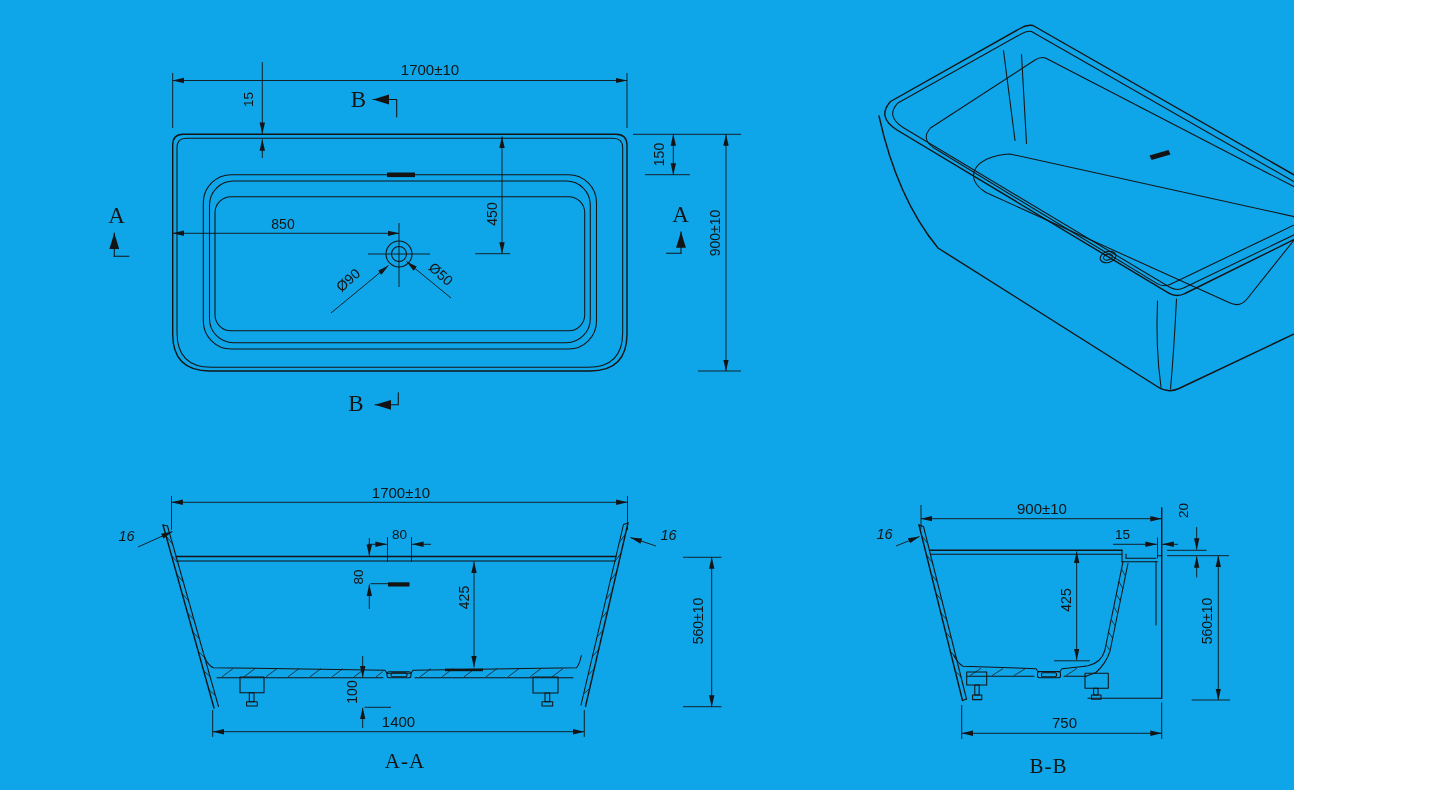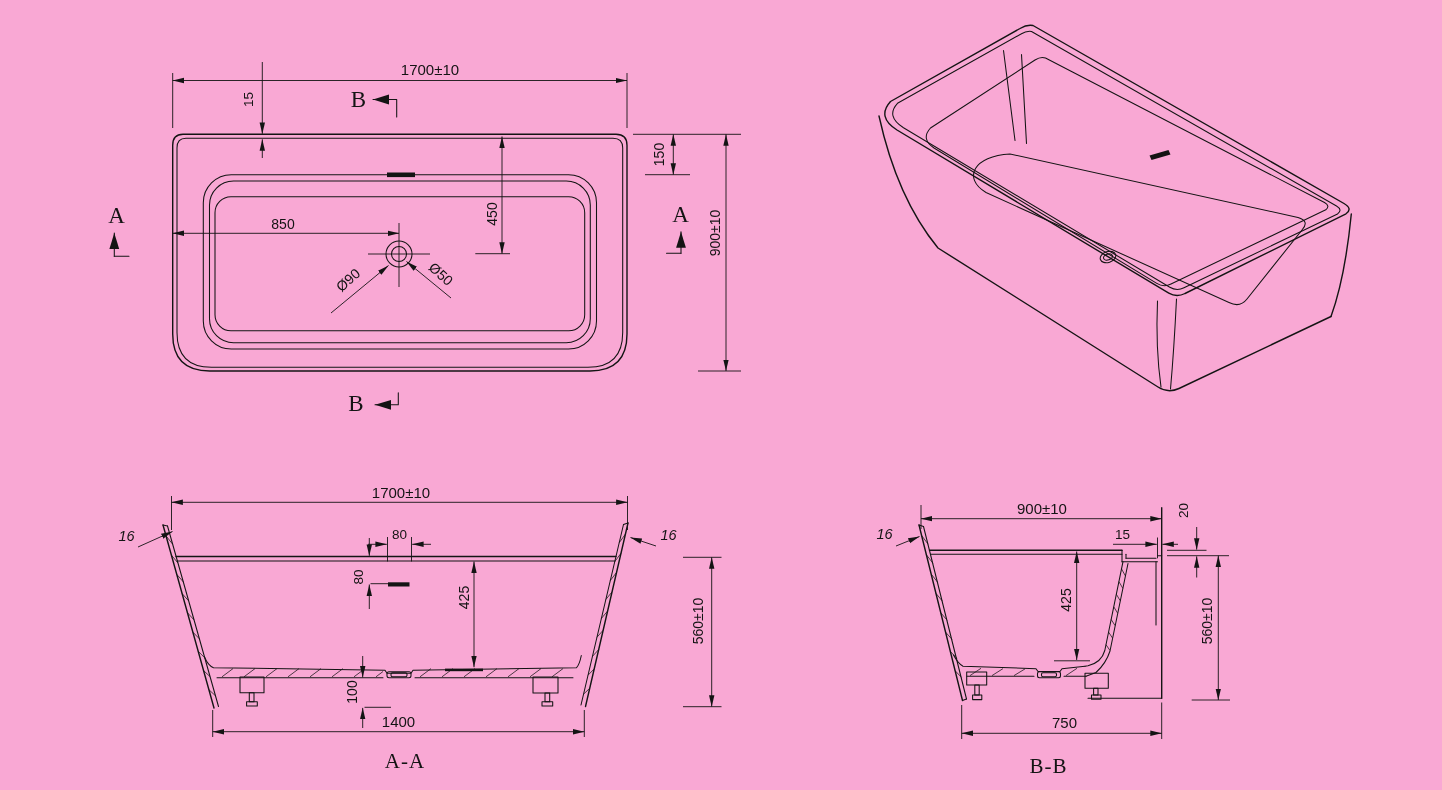--- a/index.html
+++ b/index.html
@@ -1,16 +1,16 @@
 <!DOCTYPE html>
 <html><head>
 <meta charset="utf-8">
 <style>
   html,body{margin:0;padding:0;background:#fff;}
-  .sheet{width:1442px;height:790px;background:#f9a8d4;position:relative;overflow:hidden;}
+  .sheet{width:1294px;height:790px;background:#0ea5e9;position:relative;overflow:hidden;}
   svg{display:block;}
   
   .ol{stroke:#141414;stroke-width:1.4;fill:none;stroke-linejoin:round;stroke-linecap:round;}
   .ln{stroke:#141414;stroke-width:1.05;fill:none;stroke-linejoin:round;stroke-linecap:round;}
   .dl{stroke:#141414;stroke-width:0.9;fill:none;stroke-linecap:butt;}
   .ht{stroke:#141414;stroke-width:0.75;fill:none;}
   .blk{fill:#141414;stroke:none;}
   
   text{fill:#141414;}
   .t15{font-family:"Liberation Sans",sans-serif;font-size:15px;}

